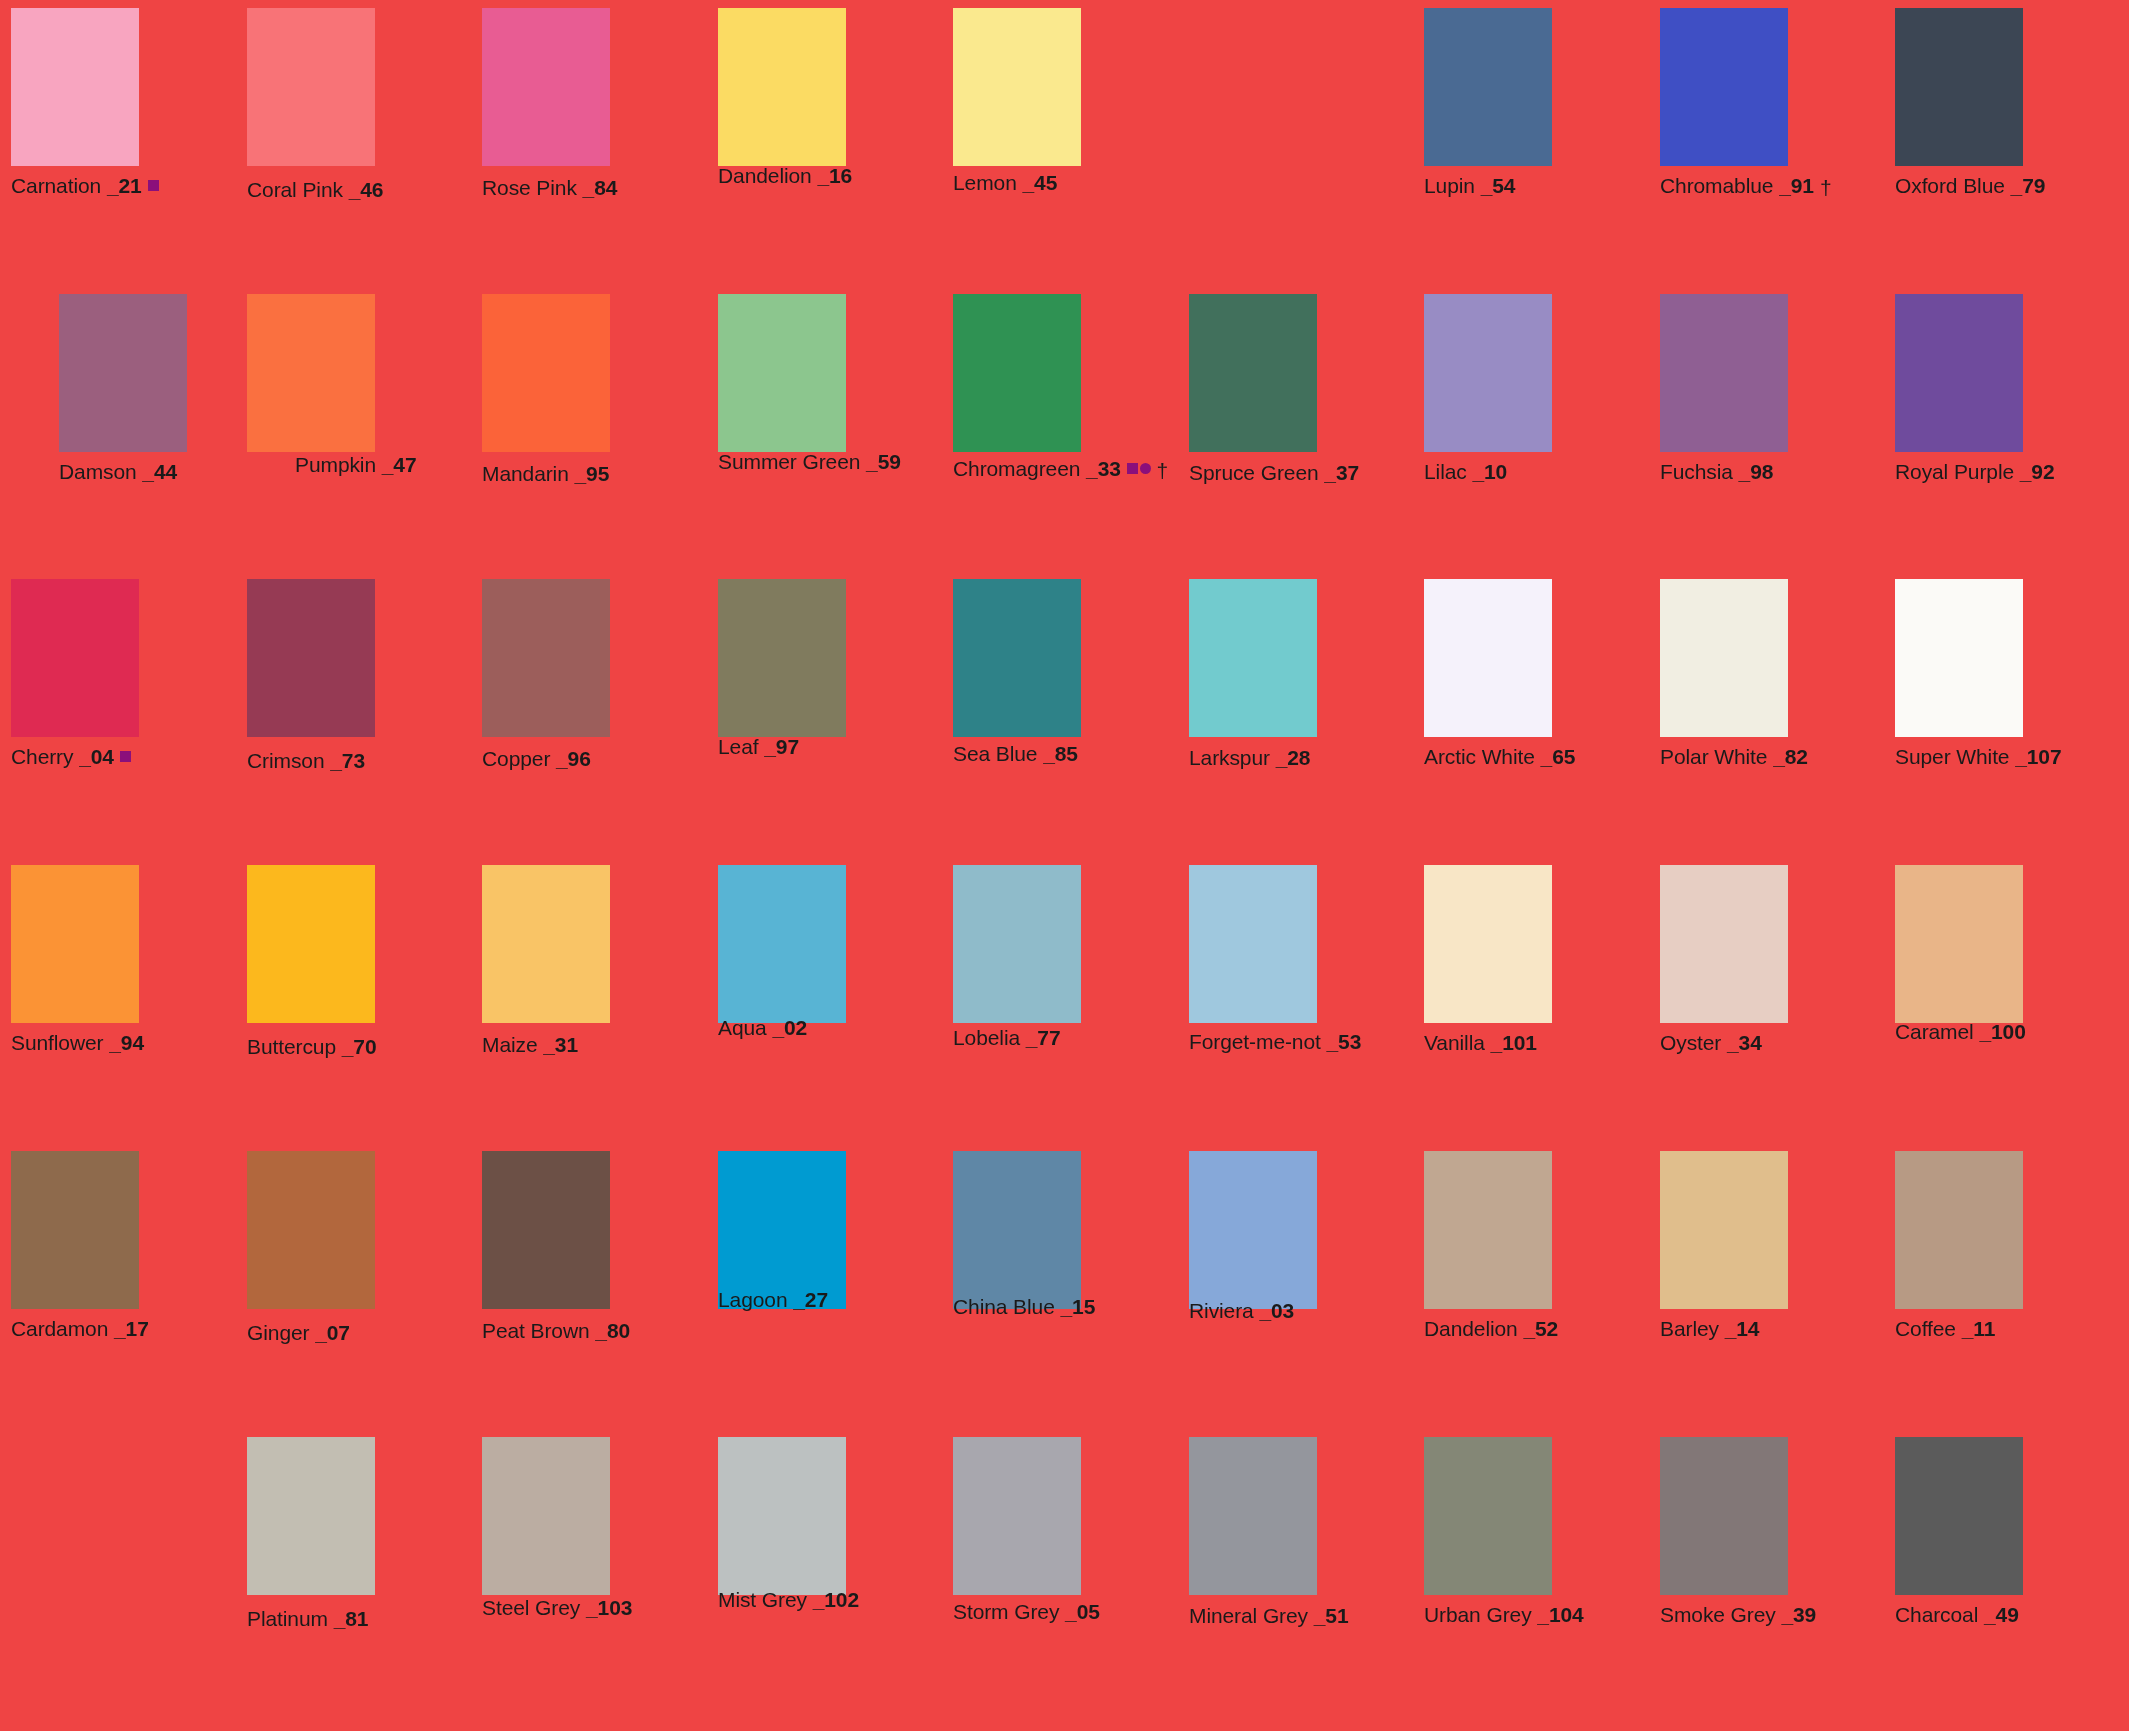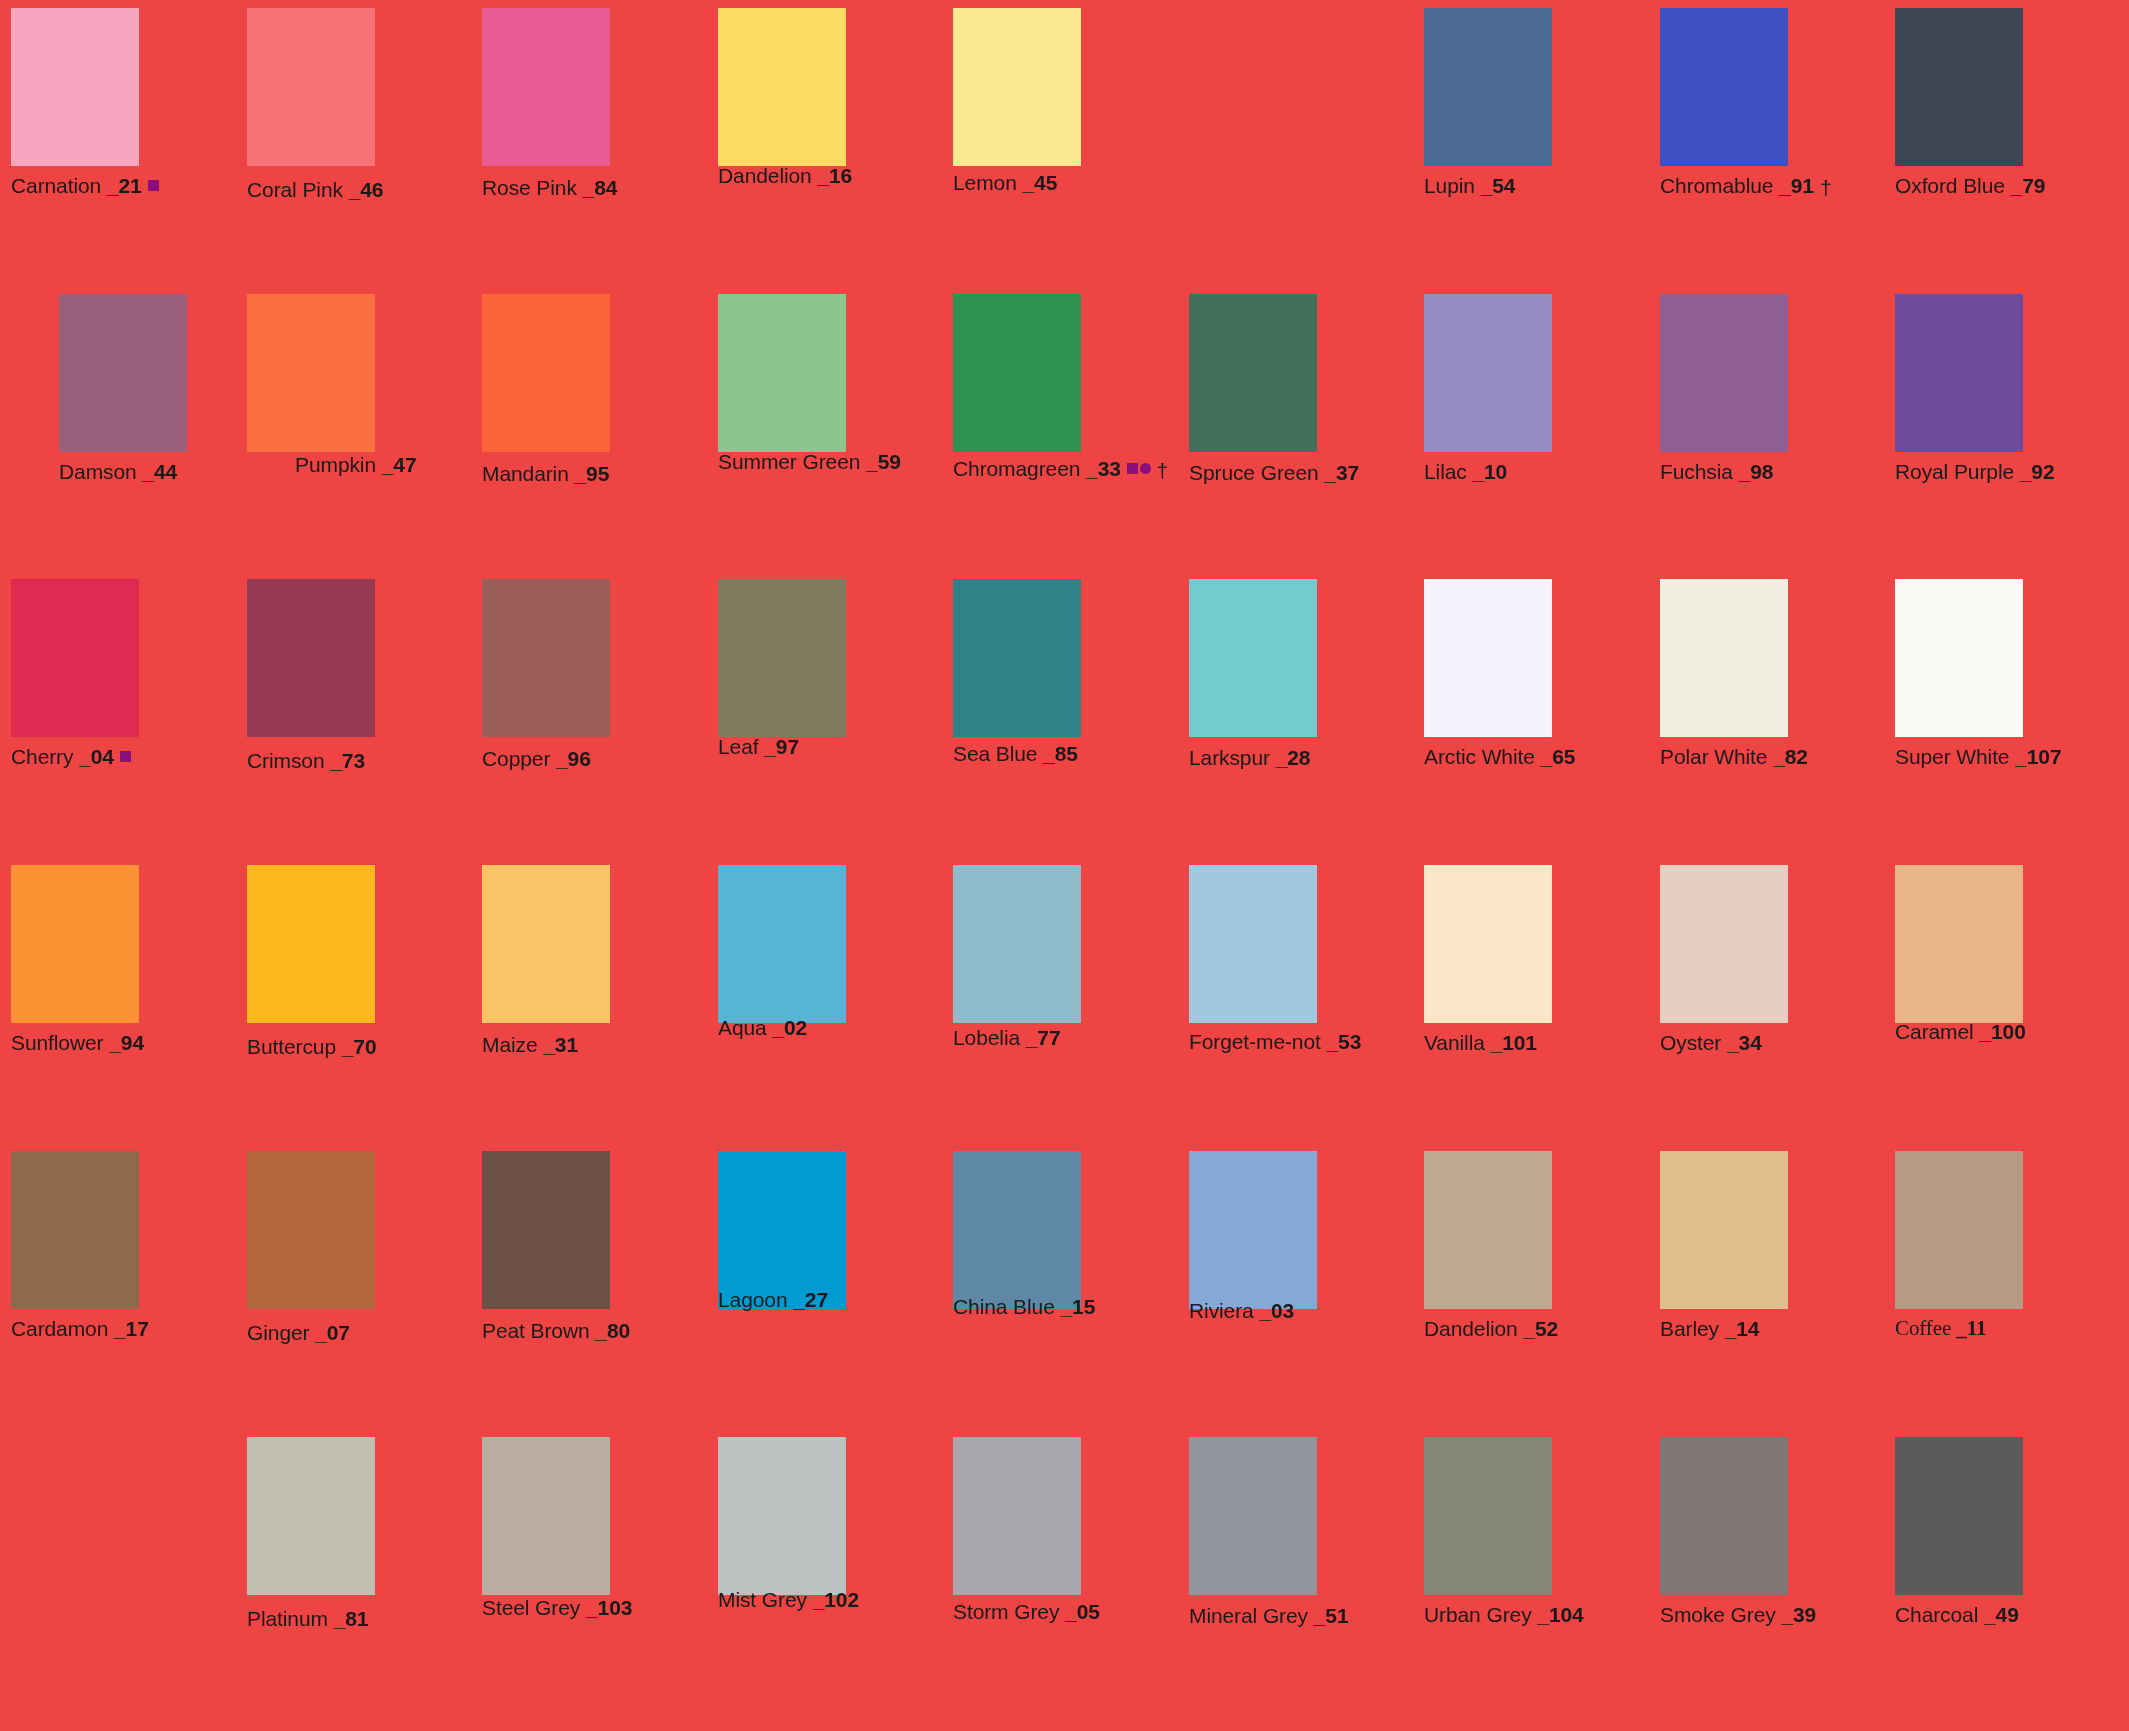--- a/index.html
+++ b/index.html
@@ -244,21 +244,21 @@
     <div class="swatch-cell" style="left: 1424px; top: 1151px; width: 128px; height: 210px;">
       <div class="swatch-chip" title="#C0A791" style="height: 158px; background: rgb(192, 167, 145);"></div>
       <div class="swatch-label" style="top: 165px;"><span class="swatch-name">Dandelion</span> <span class="swatch-code">_52</span></div>
     </div>
     <div class="swatch-cell" style="left: 1660px; top: 1151px; width: 128px; height: 210px;">
       <div class="swatch-chip" title="#E0BE8C" style="height: 158px; background: rgb(224, 190, 140);"></div>
       <div class="swatch-label" style="top: 165px;"><span class="swatch-name">Barley</span> <span class="swatch-code">_14</span></div>
     </div>
     <div class="swatch-cell" style="left: 1895px; top: 1151px; width: 128px; height: 210px;">
       <div class="swatch-chip" title="#B79A84" style="height: 158px; background: rgb(183, 154, 132);"></div>
-      <div class="swatch-label" style="top: 165px; font-family: Liberation Serif, serif;"><span class="swatch-name">Coffee</span> <span class="swatch-code">_11</span></div>
+      <div class="swatch-label" style="top: 165px;"><span class="swatch-name">Coffee</span> <span class="swatch-code">_11</span></div>
     </div>
     <div class="swatch-cell" style="left: 247px; top: 1437px; width: 128px; height: 210px;">
       <div class="swatch-chip" title="#C2BEB2" style="height: 158px; background: rgb(194, 190, 178);"></div>
       <div class="swatch-label" style="top: 169px;"><span class="swatch-name">Platinum</span> <span class="swatch-code">_81</span></div>
     </div>
     <div class="swatch-cell" style="left: 482px; top: 1437px; width: 128px; height: 210px;">
       <div class="swatch-chip" title="#BBADA2" style="height: 158px; background: rgb(187, 173, 162);"></div>
       <div class="swatch-label" style="top: 158px;"><span class="swatch-name">Steel Grey</span> <span class="swatch-code">_103</span></div>
     </div>
     <div class="swatch-cell" style="left: 718px; top: 1437px; width: 128px; height: 210px;">

